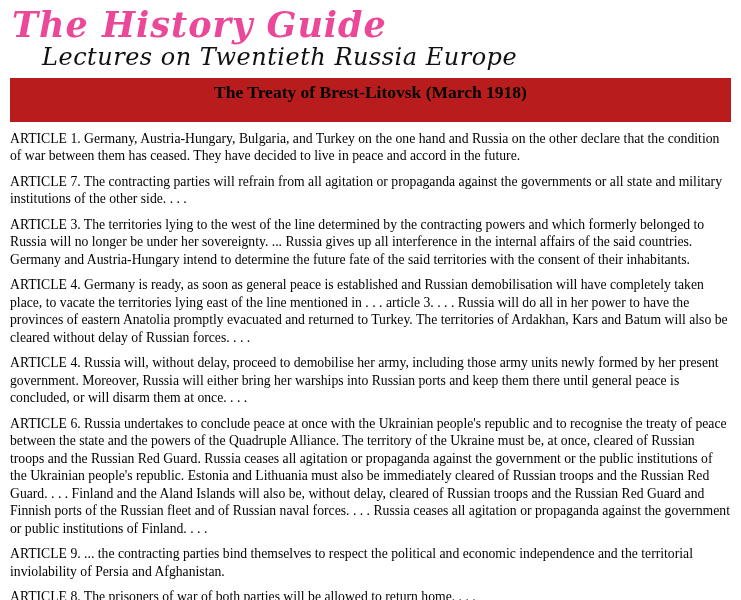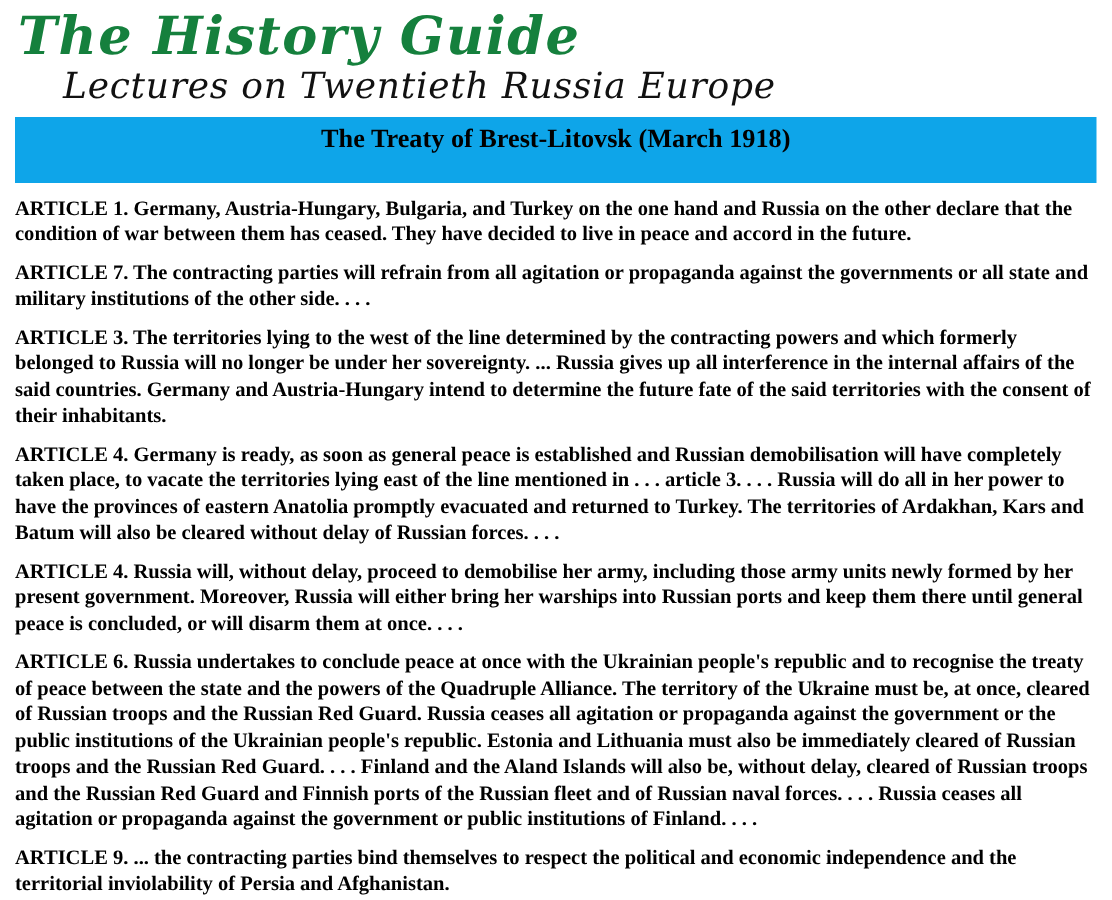--- a/index.html
+++ b/index.html
@@ -12,57 +12,56 @@
   .site-header {
     padding: 5px 0 0 12px;
   }
   .logo-title {
     margin: 0;
     font-family: "DejaVu Serif", serif;
     font-style: italic;
     font-weight: bold;
     font-size: 35px;
     line-height: 1.12;
-    color: #15803d;
+    color: #ec4899;
     letter-spacing: 1px;
   }
   .logo-subtitle {
     margin: 0 0 0 30px;
     font-family: "DejaVu Serif", serif;
     font-style: italic;
     font-weight: normal;
     font-size: 24px;
     line-height: 1.1;
     color: #111111;
     letter-spacing: 0.5px;
   }
   .title-banner {
     margin: 7px 10px 0 10px;
     height: 44px;
-    background: #0ea5e9;
+    background: #b91c1c;
     text-align: center;
     padding-top: 4px;
   }
   .title-banner h2 {
     margin: 0;
     font-family: "Liberation Serif", serif;
     font-weight: bold;
     font-size: 17.5px;
     color: #000000;
   }
   .doc-body {
     margin: 2px 10px 0 10px;
     font-family: "Liberation Serif", serif;
     font-size: 13.7px;
     line-height: 17.5px;
     color: #000000;
   }
   .doc-body p {
     margin: 8px 0;
-    font-weight: bold;
   }
 </style>
 </head>
 <body>
 
 <header class="site-header">
   <h1 class="logo-title">The History Guide</h1>
   <p class="logo-subtitle">Lectures on Twentieth Russia Europe</p>
 </header>
 

